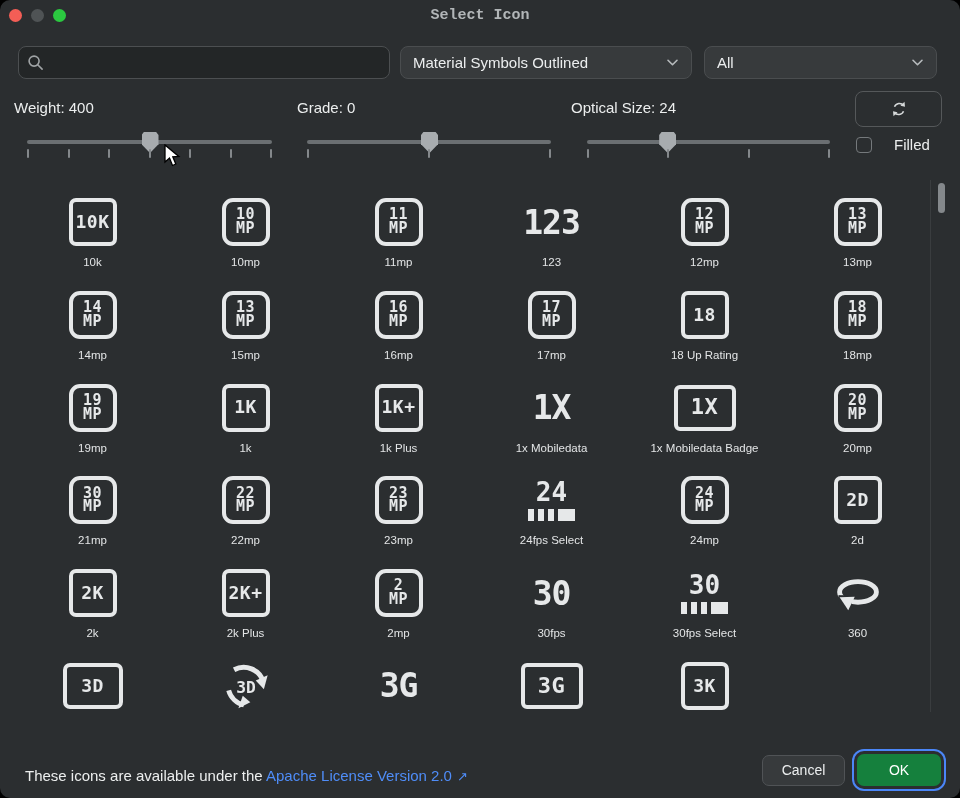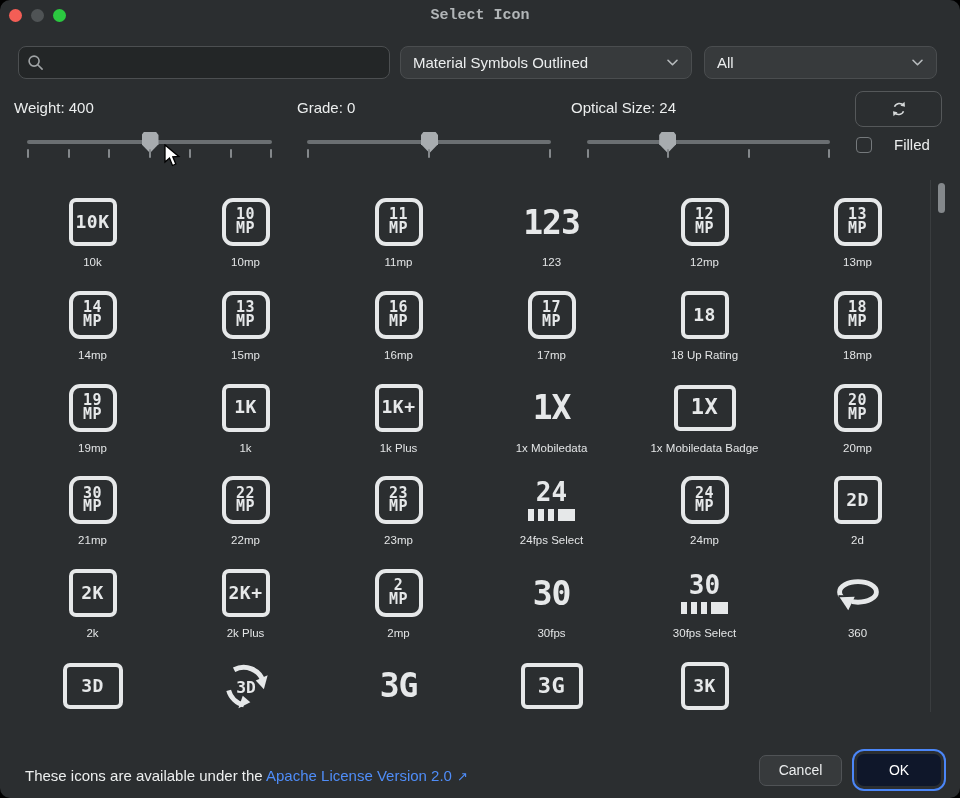--- a/index.html
+++ b/index.html
@@ -46,24 +46,24 @@
   .bars{display:flex;gap:4px;margin-top:4px;align-items:flex-end;}
   .bars i{width:6px;height:12px;background:#e6e8e9;display:block;}
   .bars b{width:17px;height:12px;background:#e6e8e9;display:block;}
 
   .grid-edge{position:absolute;right:29px;top:0;width:1px;height:532px;background:#3a3d3f;}
   .scroll-thumb{position:absolute;right:15px;top:3px;width:7px;height:30px;background:#84888b;border-radius:4px;}
 
   
   .license{position:absolute;left:25px;top:722px;font-size:15px;color:#eceeee;margin-top:45px;}
   .license .link{color:#4f8df8;}
-  .btn-row{position:absolute;right:19px;top:754px;display:flex;gap:15px;align-items:center;}
+  .btn-row{position:absolute;right:19px;top:754px;display:flex;gap:6px;align-items:center;}
   .btn{height:31px;border-radius:7px;font-size:14px;font-family:inherit;display:flex;align-items:center;justify-content:center;cursor:default;}
   .btn-cancel{width:83px;background:#373a3c;border:1px solid #505356;color:#eceeef;}
-  .btn-ok{width:84px;height:32px;background:#0f172a;border:none;color:#fff;box-shadow:0 0 0 3px #2b2e30,0 0 0 5px #4b86f7;margin-left:0;}
+  .btn-ok{width:84px;height:32px;background:#15803d;border:none;color:#fff;box-shadow:0 0 0 3px #2b2e30,0 0 0 5px #4b86f7;margin-left:6px;}
 
   .cursor{position:absolute;left:163px;top:144px;z-index:50;pointer-events:none;}
   svg{display:block;}
 </style>
 </head>
 <body>
 
 <div class="dialog">
 
   <div class="titlebar">

